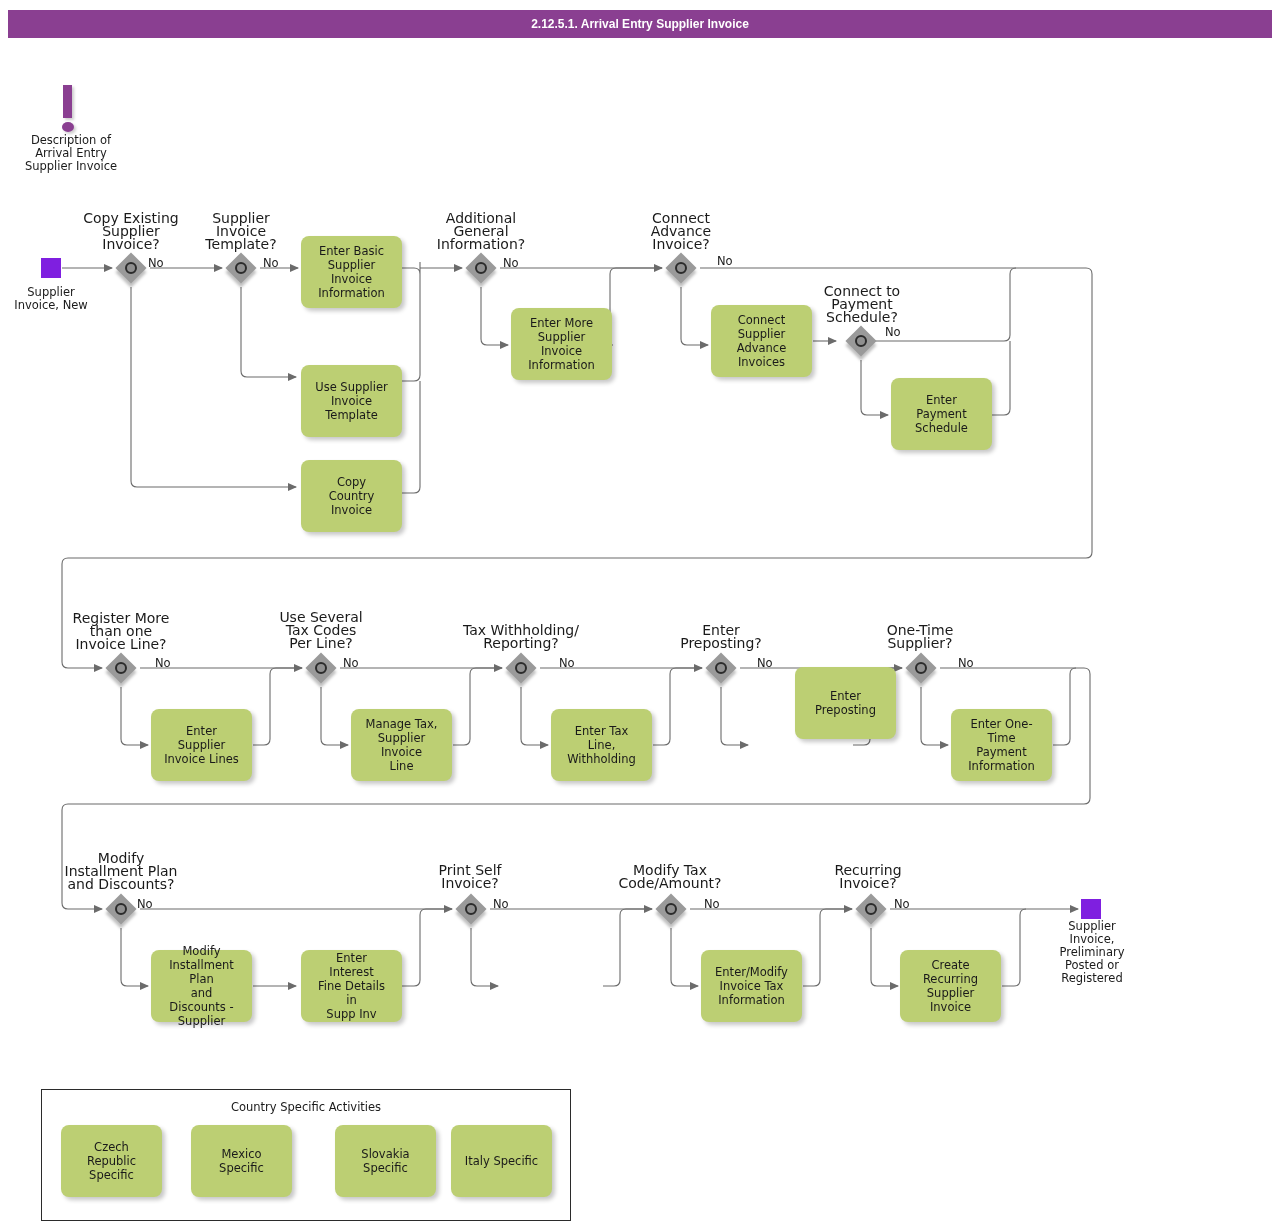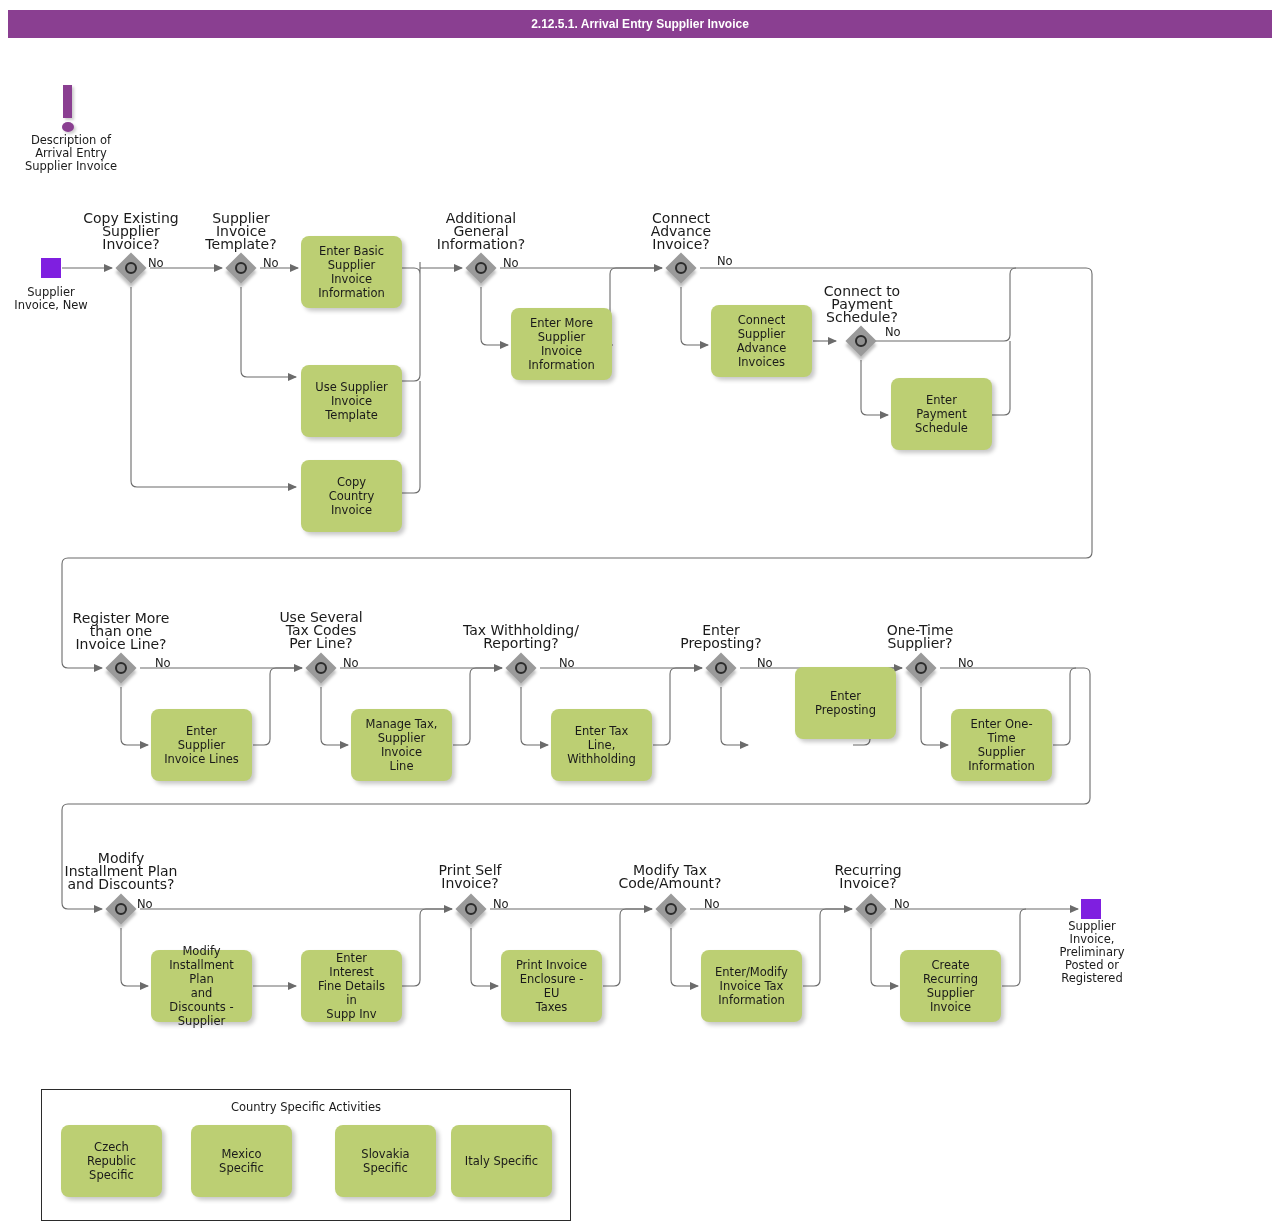--- a/index.html
+++ b/index.html
@@ -434,21 +434,21 @@
   <div class="node decision" style="left:906px; top:653px;">
     <div class="dia"></div>
     <div class="ring"></div>
   </div>
   <div class="qlabel" style="left:862px; top:624px; width:116px;">One-Time
 Supplier?</div>
   <div class="nolabel" style="left:958px; top:657px;">No</div>
 
   <div class="node task" style="left:951px; top:709px; width:101px; height:72px;">
     <span style="white-space:pre-line;">Enter One-Time
-Supplier
+Payment
 Information</span>
   </div>
 
   <div class="node decision" style="left:106px; top:894px;">
     <div class="dia"></div>
     <div class="ring"></div>
   </div>
   <div class="qlabel" style="left:52px; top:852px; width:138px;">Modify
 Installment Plan
 and Discounts?</div>
@@ -468,25 +468,20 @@
   </div>
 
   <div class="node decision" style="left:456px; top:894px;">
     <div class="dia"></div>
     <div class="ring"></div>
   </div>
   <div class="qlabel" style="left:414px; top:864px; width:112px;">Print Self
 Invoice?</div>
   <div class="nolabel" style="left:493px; top:898px;">No</div>
 
-  <div class="node task" style="left:501px; top:950px; width:101px; height:72px;">
-    <span style="white-space:pre-line;">Print Invoice
-Enclosure - EU
-Taxes</span>
-  </div>
 
   <div class="node decision" style="left:656px; top:894px;">
     <div class="dia"></div>
     <div class="ring"></div>
   </div>
   <div class="qlabel" style="left:603px; top:864px; width:134px;">Modify Tax
 Code/Amount?</div>
   <div class="nolabel" style="left:704px; top:898px;">No</div>
 
   <div class="node task" style="left:701px; top:950px; width:101px; height:72px;">

